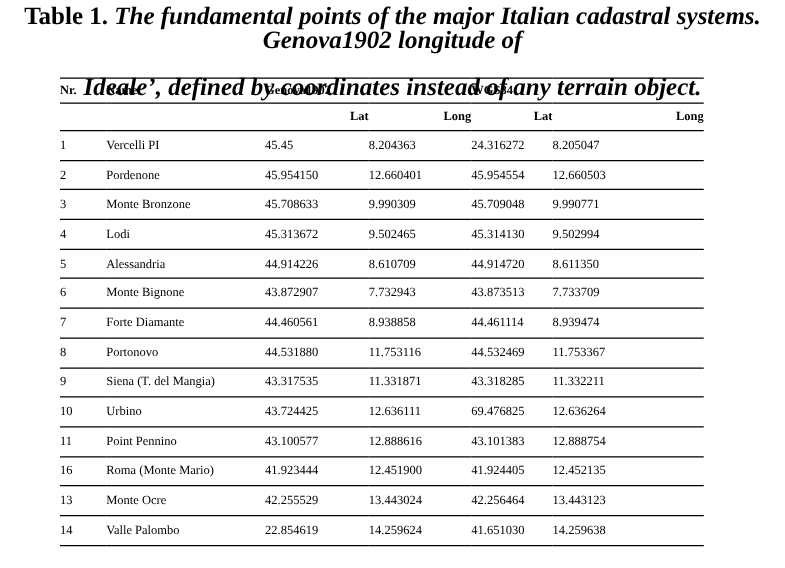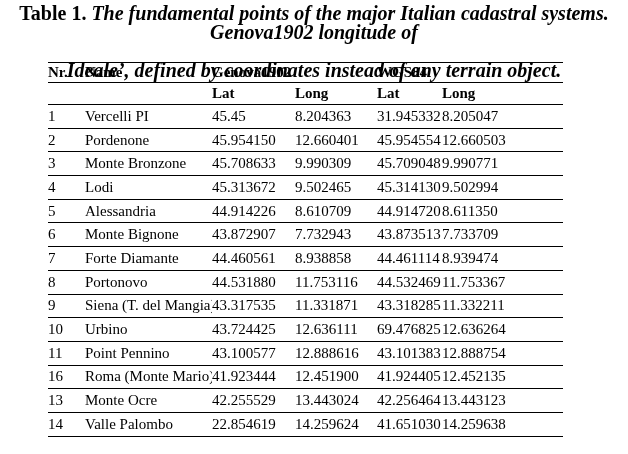--- a/index.html
+++ b/index.html
@@ -29,40 +29,41 @@
   .caption .tlabel {
     font-style: normal;
   }
   table.cadastral {
     position: absolute;
     top: 62px;
     left: 48px;
     width: 515px;
     border-collapse: collapse;
     table-layout: fixed;
-    font-size: 15px;
+    font-size: 10px;
   }
   table.cadastral th, table.cadastral td {
     padding: 0;
     font-weight: normal;
     text-align: left;
     vertical-align: middle;
     white-space: nowrap;
     overflow: hidden;
   }
   tr.hrow1 th {
     height: 19px;
     font-weight: bold;
     border-top: 1.6px solid #000;
     border-bottom: 1.6px solid #000;
   }
   tr.hrow2 th {
     height: 21px;
     font-weight: bold;
     border-bottom: 1.6px solid #000;
+    text-align: right;
   }
   tr.drow td {
     height: 22.7px;
     border-bottom: 1.5px solid #000;
   }
   .c-nr-h   { padding-left: 7px; }
   .c-nr     { padding-left: 10px; }
   .c-name-h { text-align: center; }
   .c-span   { text-align: center; }
   .c-sub    { text-align: center; }
@@ -106,21 +107,21 @@
       <th class="c-sub">Lat</th>
       <th class="c-sub">Long</th>
     </tr>
   </thead>
   <tbody>
     <tr class="drow">
       <td class="c-nr">1</td>
       <td>Vercelli PI</td>
       <td>45.45</td>
       <td>8.204363</td>
-      <td>31.945332</td>
+      <td>24.316272</td>
       <td>8.205047</td>
     </tr>
     <tr class="drow">
       <td class="c-nr">2</td>
       <td>Pordenone</td>
       <td>45.954150</td>
       <td>12.660401</td>
       <td>45.954554</td>
       <td>12.660503</td>
     </tr>

